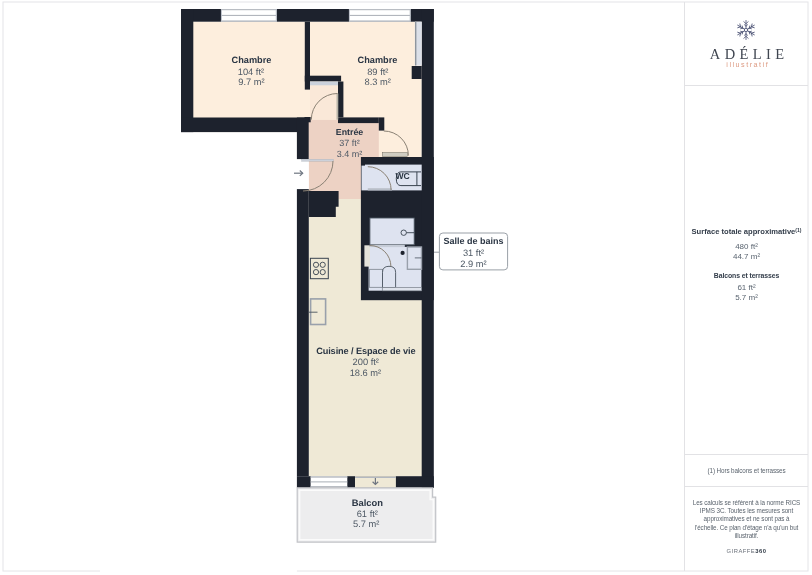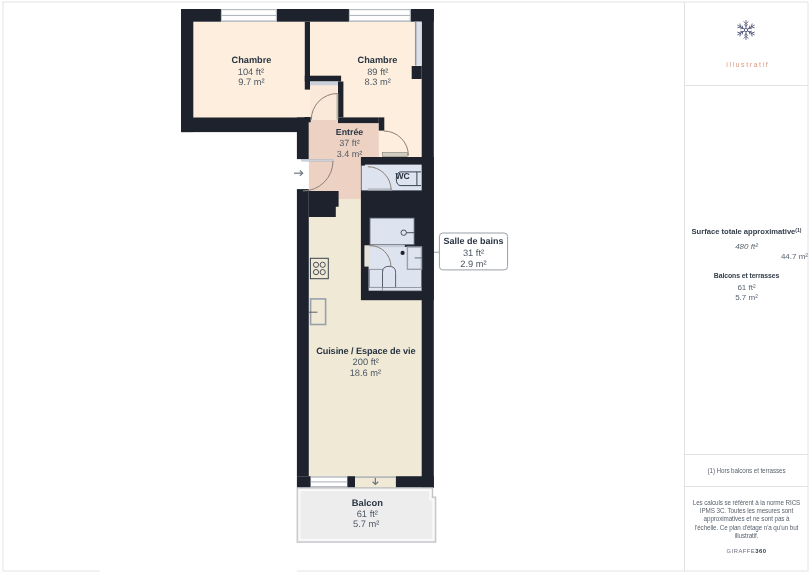--- a/index.html
+++ b/index.html
@@ -232,27 +232,28 @@
     </g>
     <use href="#arm" transform="rotate(60)"></use>
     <use href="#arm" transform="rotate(120)"></use>
     <use href="#arm" transform="rotate(180)"></use>
     <use href="#arm" transform="rotate(240)"></use>
     <use href="#arm" transform="rotate(300)"></use>
     <circle cx="0" cy="0" r="1.7"></circle>
   </g>
 </svg>
 
+<div class="sbtxt" style="left:685px;top:46px;width:124px;font-family:'Liberation Serif',serif;font-size:14.5px;letter-spacing:4.4px;color:#3f4550;text-indent:4.4px;">ADÉLIE</div>
 
 <div class="sbtxt" style="left:685px;top:60.3px;width:124px;font-size:7.2px;letter-spacing:1.5px;color:#dd9b83;text-indent:1.5px;">illustratif</div>
 
 <div class="sbtxt" style="left:685px;top:227px;width:123px;font-size:7.6px;font-weight:bold;color:#333d4a;">Surface totale approximative<span style="font-size:5px;vertical-align:2px;">(1)</span></div>
 
-<div class="sbtxt" style="left:685px;top:242px;width:123px;font-size:8px;color:#5a6470;font-style:italic;">480 ft²</div>
-<div class="sbtxt" style="left:685px;top:252.3px;width:123px;font-size:8px;color:#5a6470;text-align:right;">44.7 m²</div>
+<div class="sbtxt" style="left:685px;top:242px;width:123px;font-size:8px;color:#5a6470;">480 ft²</div>
+<div class="sbtxt" style="left:685px;top:252.3px;width:123px;font-size:8px;color:#5a6470;">44.7 m²</div>
 
 <div class="sbtxt" style="left:685px;top:271.5px;width:123px;font-size:6.9px;font-weight:bold;letter-spacing:-0.1px;color:#333d4a;">Balcons et terrasses</div>
 
 <div class="sbtxt" style="left:685px;top:283px;width:123px;font-size:8px;color:#5a6470;">61 ft²</div>
 <div class="sbtxt" style="left:685px;top:293.4px;width:123px;font-size:8px;color:#5a6470;">5.7 m²</div>
 
 <div class="sbtxt" style="left:685px;top:467.3px;width:123px;font-size:6.3px;letter-spacing:-0.1px;color:#5b646e;">(1) Hors balcons et terrasses</div>
 
 <div class="sbtxt" style="left:685px;top:499px;width:123px;font-size:6.3px;letter-spacing:-0.1px;line-height:8.2px;color:#5b646e;">Les calculs se réfèrent à la norme RICS<br>IPMS 3C. Toutes les mesures sont<br>approximatives et ne sont pas à<br>l'échelle. Ce plan d'étage n'a qu'un but<br>illustratif.</div>
 

